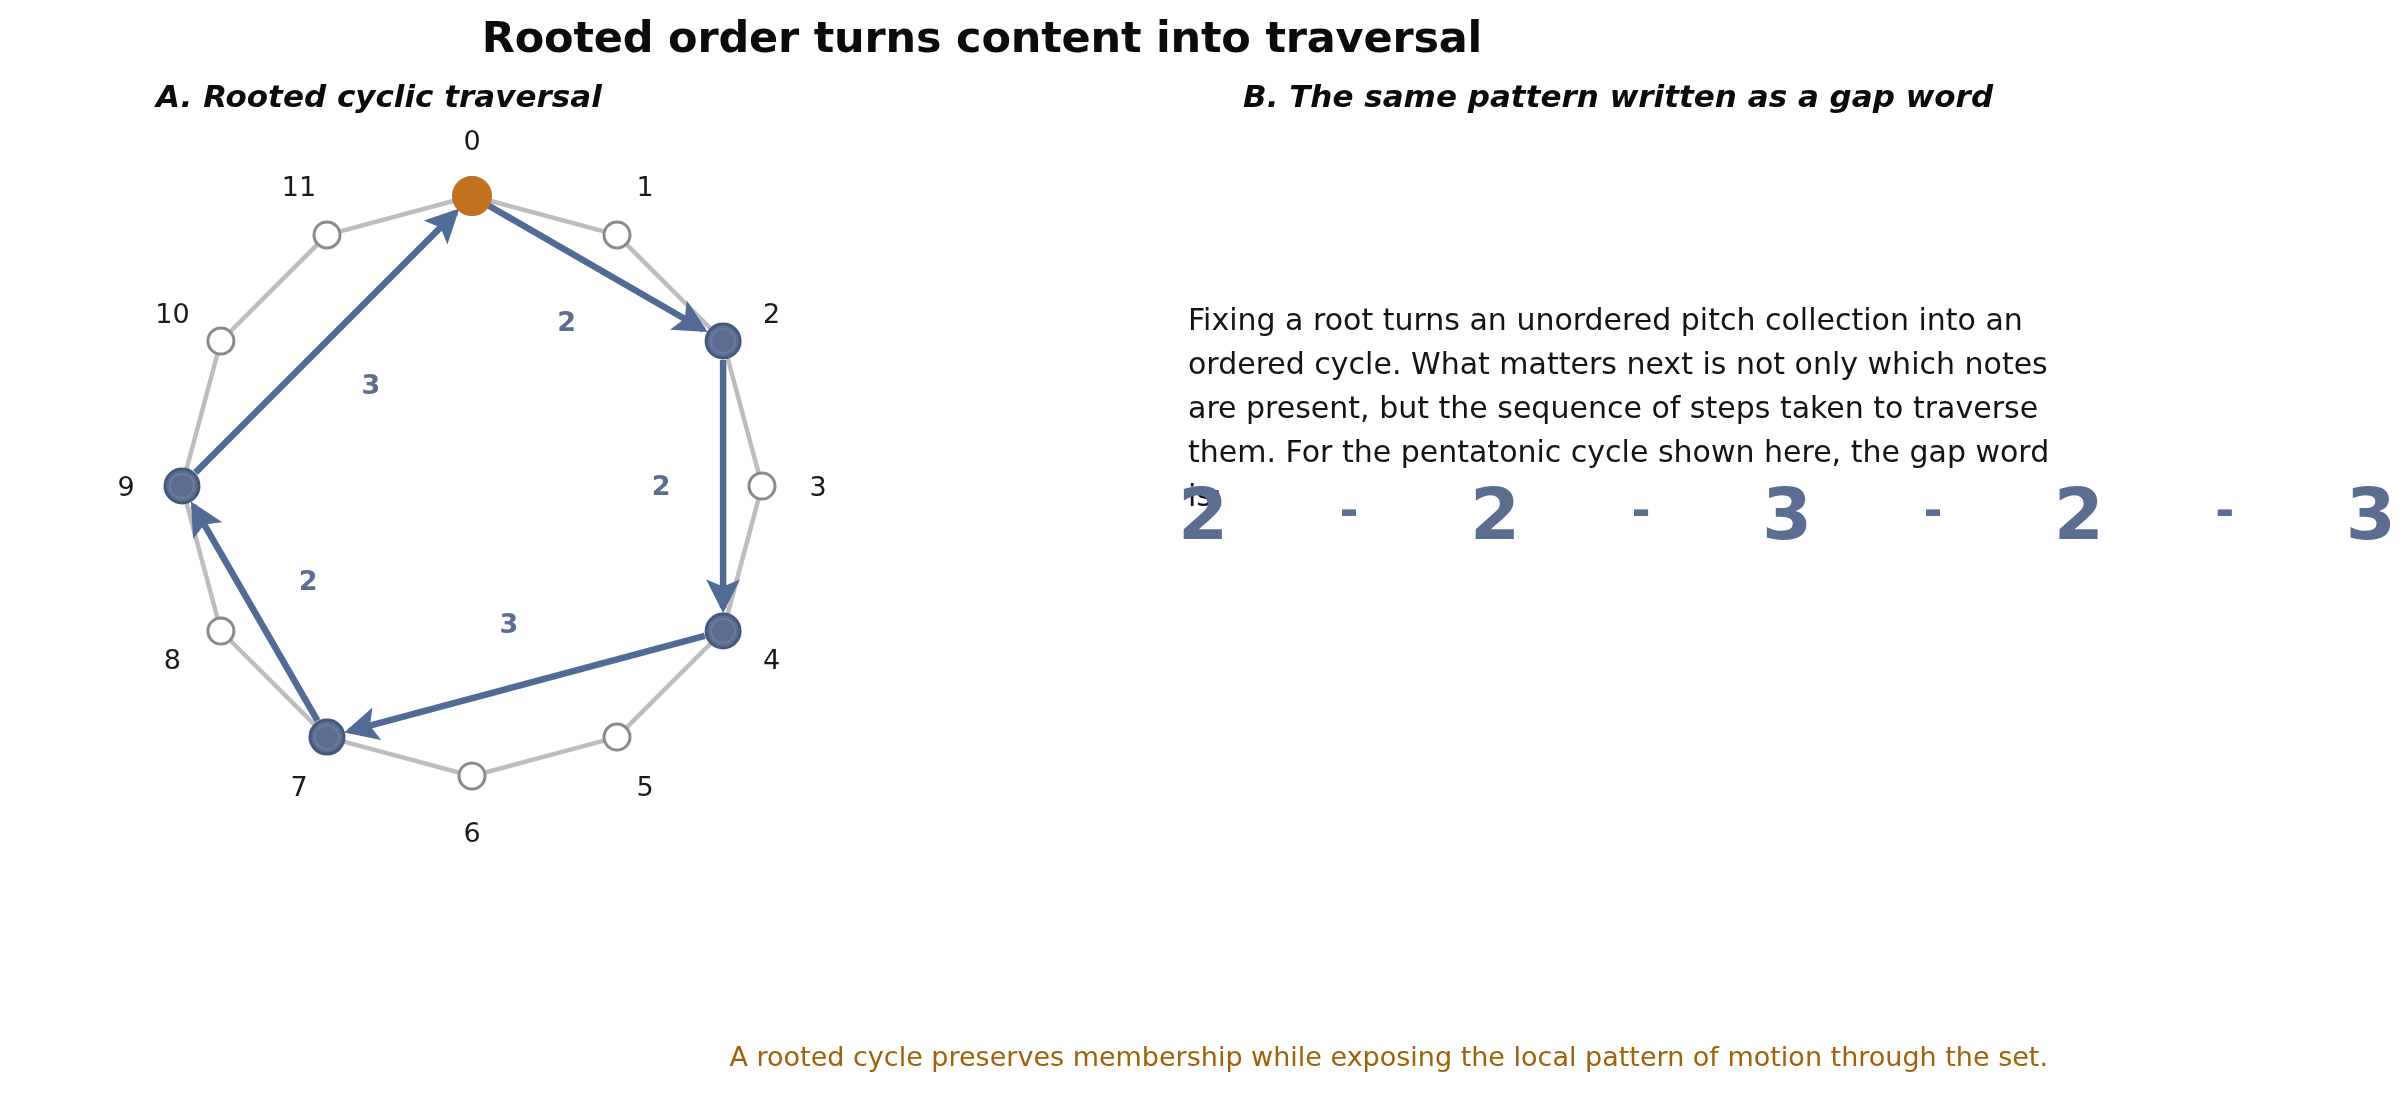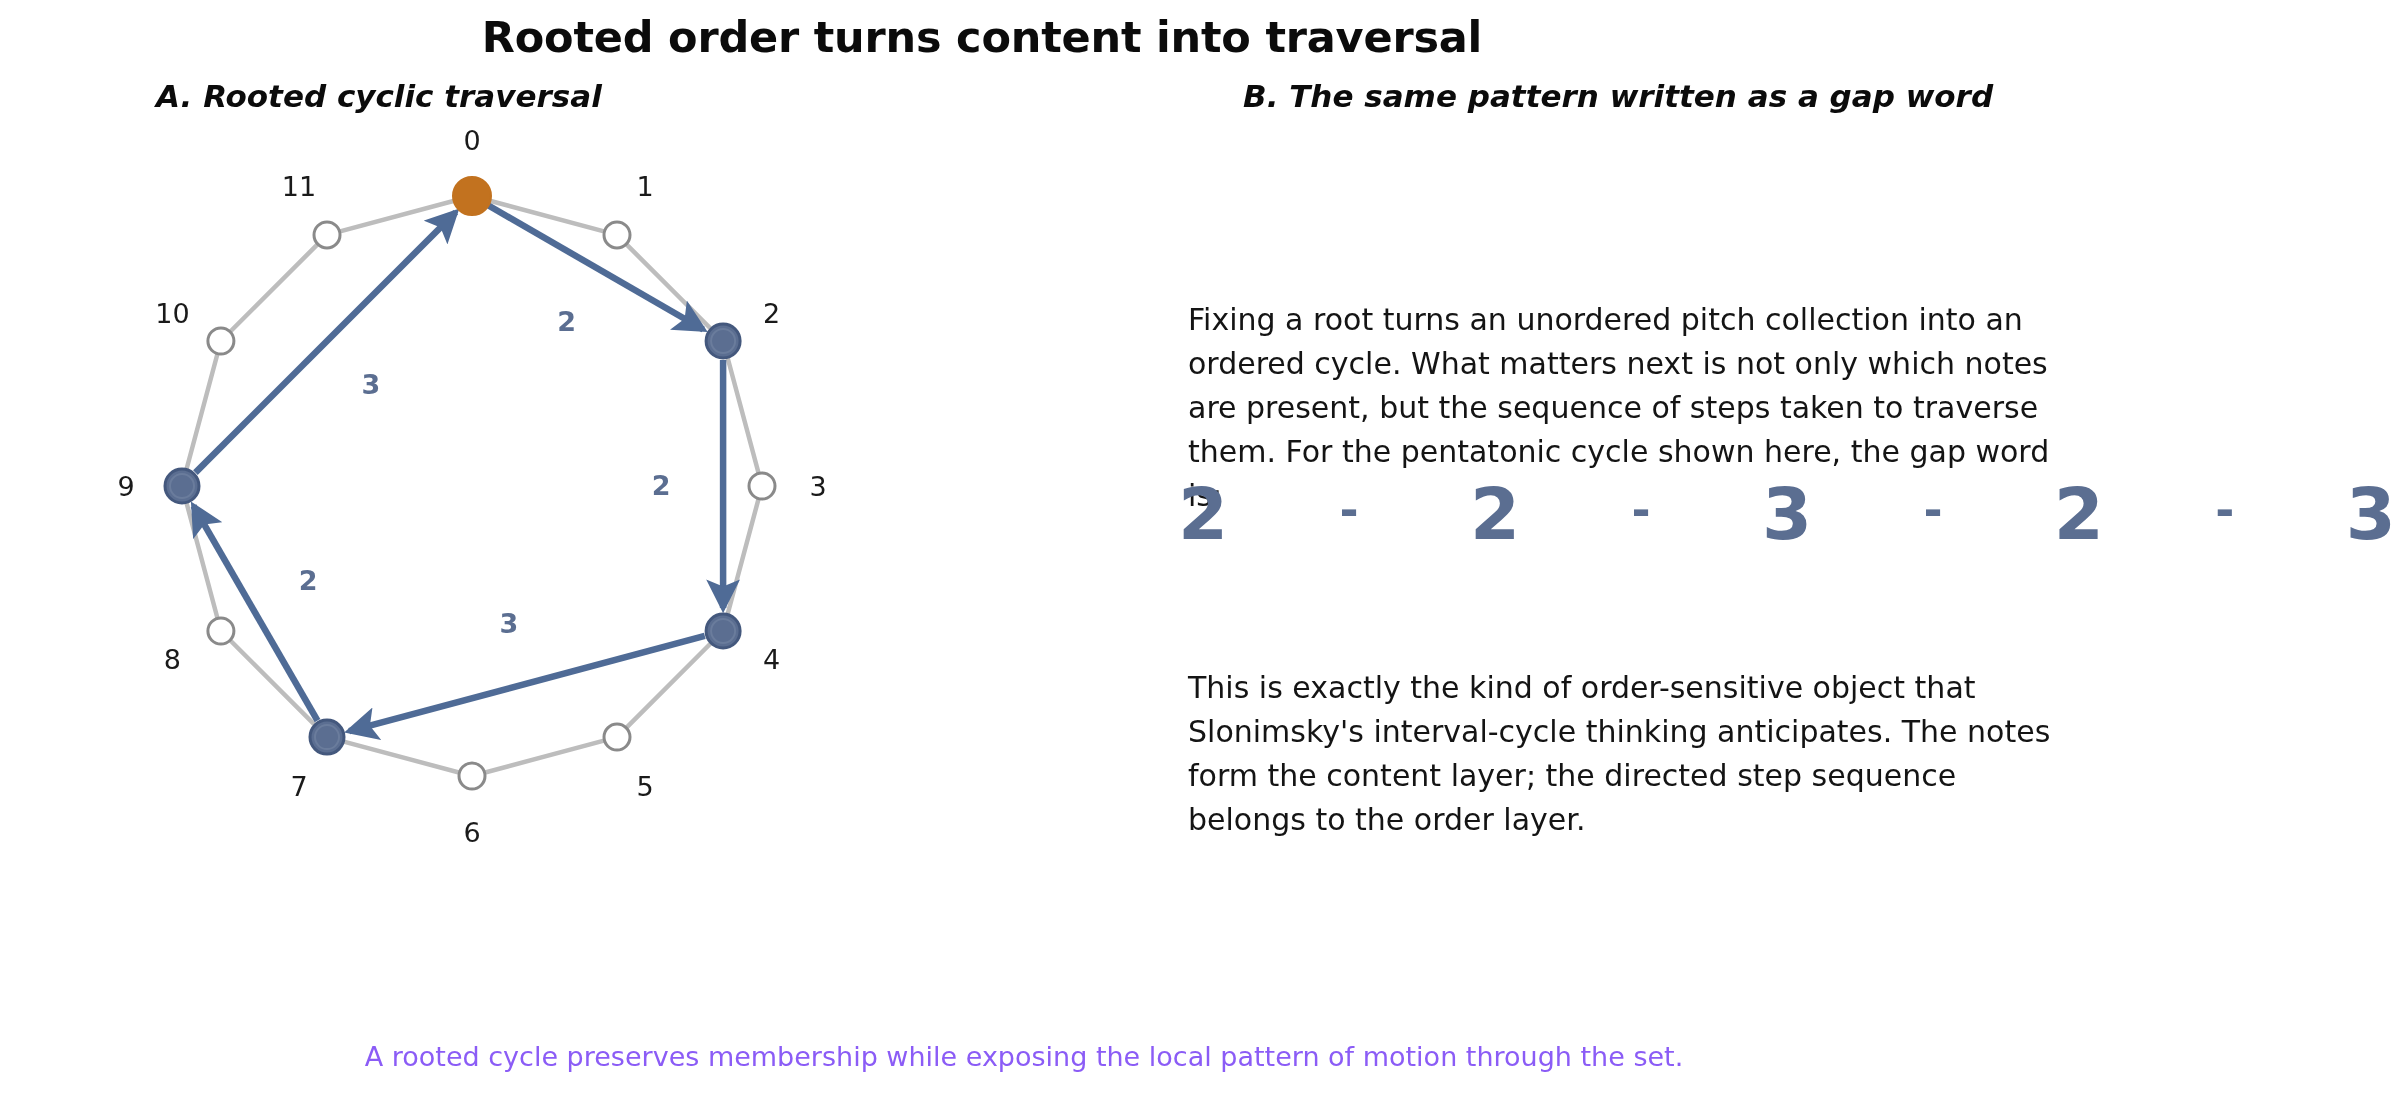--- a/index.html
+++ b/index.html
@@ -108,23 +108,23 @@
     font-weight: bold;
     transform: translateY(-4px);
   }
 
   
   .footer-caption {
     position: absolute;
     bottom: 24px;
     left: 0;
     width: 2048px;
-    text-align: center;
+    text-align: right;
     font-size: 27px;
-    color: #8b5cf6;
+    color: #a16207;
   }
 </style>
 </head>
 <body>
 
 <div class="figure-title">Rooted order turns content into traversal</div>
 
 <div class="panel-heading" id="headingA">A. Rooted cyclic traversal</div>
 
 <div class="panel-heading" id="headingB">B. The same pattern written as a gap word</div>
@@ -226,16 +226,15 @@
     <span class="gw-sep">-</span>
     <span class="gw-num">2</span>
     <span class="gw-sep">-</span>
     <span class="gw-num">3</span>
     <span class="gw-sep">-</span>
     <span class="gw-num">2</span>
     <span class="gw-sep">-</span>
     <span class="gw-num">3</span>
   </div>
 
-  <div class="body-text" id="para2">This is exactly the kind of order-sensitive object that Slonimsky's interval-cycle thinking anticipates. The notes form the content layer; the directed step sequence belongs to the order layer.</div>
 </div>
 
 <div class="footer-caption">A rooted cycle preserves membership while exposing the local pattern of motion through the set.</div>
 
 </body></html>

